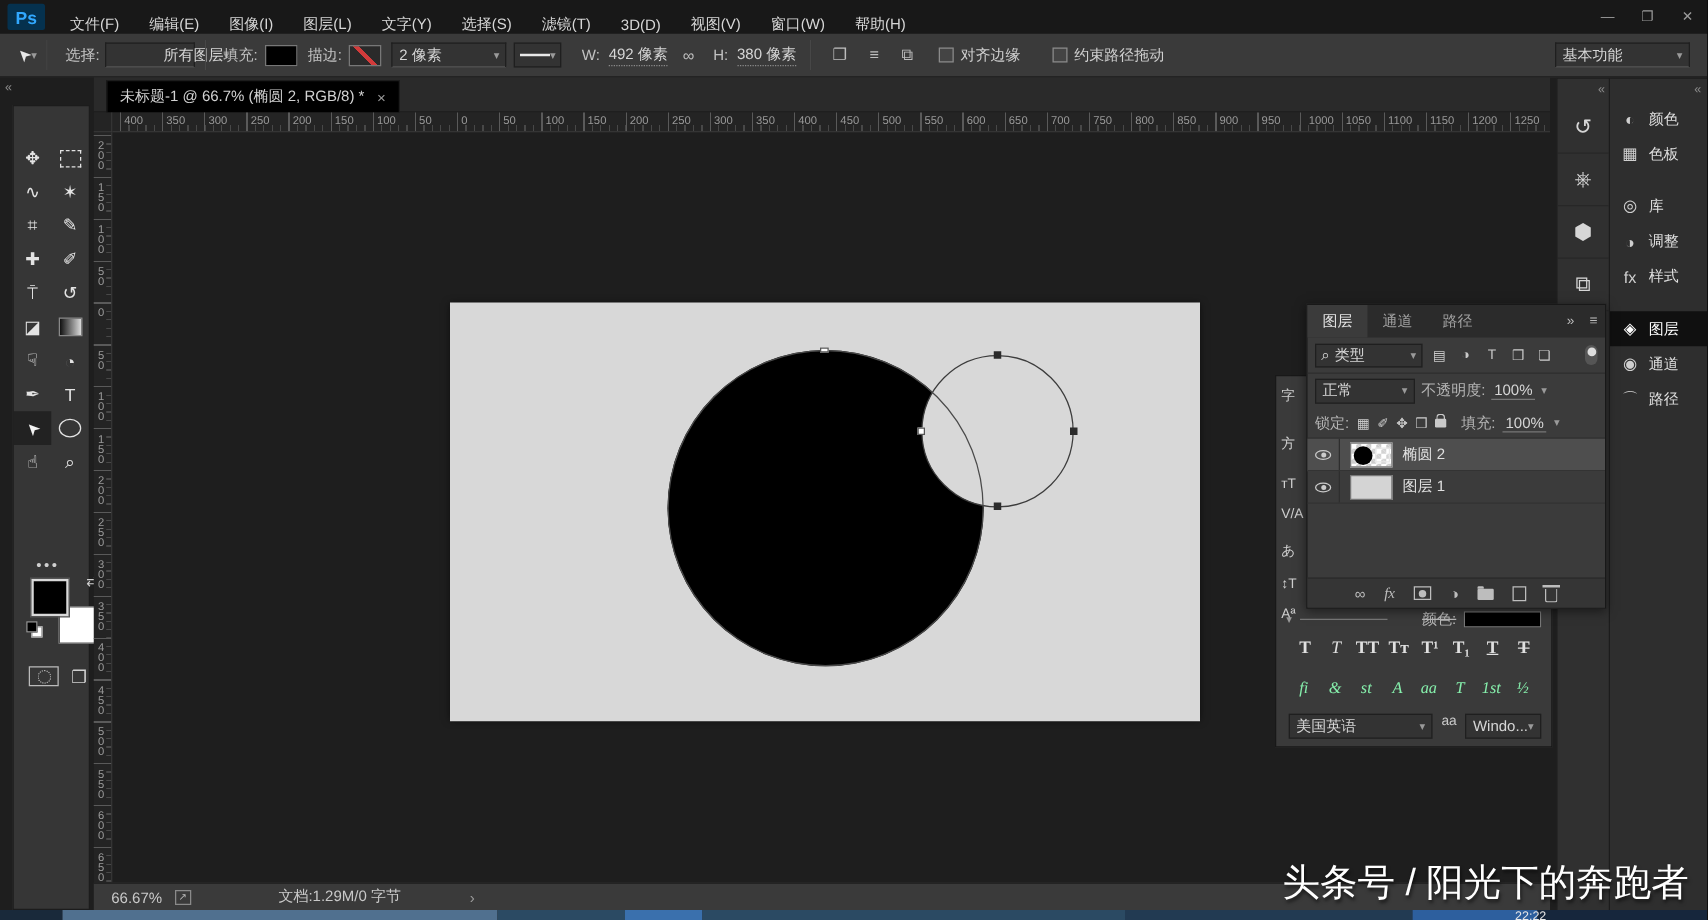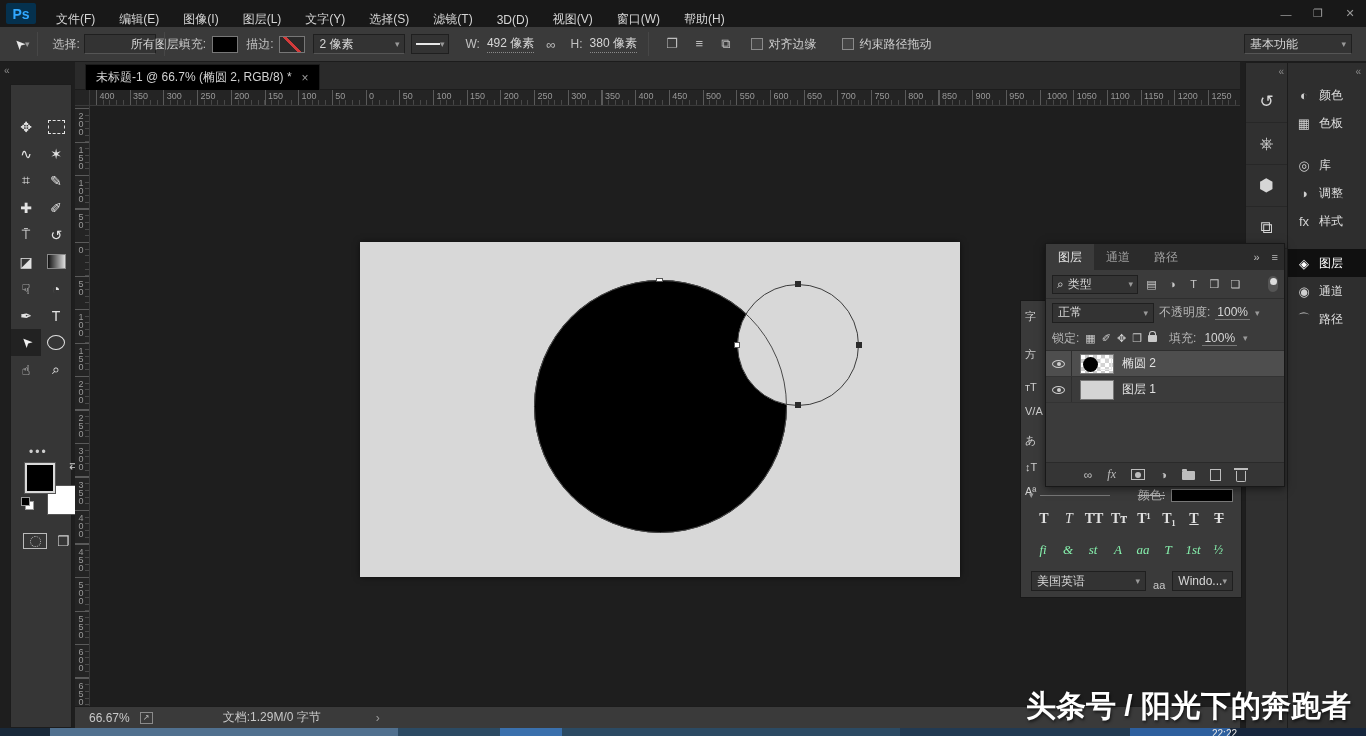--- a/index.html
+++ b/index.html
@@ -111,42 +111,42 @@
   .cp-base-line{width:70px;border-bottom:1px solid #777;margin:0 6px;}
   .cp-color-label{margin-left:auto;color:#b8b8b8;text-decoration:line-through;}
   .cp-color-swatch{width:62px;height:13px;background:#000;border:1px solid #777;margin-left:6px;}
   .cp-trow{position:absolute;left:12px;top:206px;right:8px;display:flex;gap:3px;}
   .tb{width:22px;height:24px;display:flex;align-items:center;justify-content:center;color:#e0e0e0;font-family:"Liberation Serif","DejaVu Serif",serif;font-size:14px;font-weight:bold;}
   .tb-i{font-style:italic;font-weight:normal;}
   .tb-u{text-decoration:underline;}
   .tb-s{text-decoration:line-through;}
   .cp-otrow{position:absolute;left:12px;top:238px;right:8px;display:flex;gap:5px;}
   .ot{width:20px;height:22px;display:flex;align-items:center;justify-content:center;color:#86efac;font-family:"Liberation Serif","DejaVu Serif",serif;font-style:italic;font-size:13px;}
-  .cp-langrow{position:absolute;left:10px;top:270px;right:8px;display:flex;align-items:flex-end;}
+  .cp-langrow{position:absolute;left:10px;top:270px;right:8px;display:flex;align-items:flex-start;}
   .cp-sel{background:#333;border:1px solid #1f1f1f;height:20px;display:flex;align-items:center;padding:0 5px;color:#d6d6d6;white-space:nowrap;}
   .cp-lang{width:118px;justify-content:space-between;}
   .cp-aa{margin:0 7px;color:#c9c9c9;font-size:11px;}
   .cp-dict{width:62px;justify-content:space-between;}
 
   
   .layers-panel{position:absolute;left:1045px;top:243px;width:240px;height:244px;background:#3b3b3b;border:1px solid #181818;box-shadow:0 2px 8px rgba(0,0,0,.5);z-index:5;display:flex;flex-direction:column;}
   .lp-tabs{height:26px;background:#2b2b2b;display:flex;align-items:stretch;}
   .lp-tab{padding:0 12px;display:flex;align-items:center;color:#9f9f9f;}
   .lp-tab.active{background:#3b3b3b;color:#e3e3e3;}
   .lp-tabs .spacer{flex:1;}
   .lp-hico{color:#bdbdbd;padding:0 6px;display:flex;align-items:center;font-size:11px;}
   .lp-filter{height:29px;display:flex;align-items:center;padding:0 6px;gap:6px;border-bottom:1px solid #2e2e2e;}
   .lp-search{background:#333;border:1px solid #1f1f1f;height:19px;display:flex;align-items:center;padding:0 4px;color:#d6d6d6;gap:4px;width:86px;}
   .lp-search .car{margin-left:auto;font-size:9px;color:#9a9a9a;}
   .lp-fico{color:#c9c9c9;font-size:11px;width:15px;text-align:center;}
   .toggle-pill{margin-left:auto;width:10px;height:16px;border-radius:5px;background:#555;position:relative;}
   .toggle-pill::after{content:'';position:absolute;left:1.5px;top:1.5px;width:7px;height:7px;border-radius:50%;background:#ddd;}
   .lp-blend{height:27px;display:flex;align-items:center;padding:0 6px;gap:5px;}
   .lp-sel{background:#333;border:1px solid #1f1f1f;height:20px;display:flex;align-items:center;padding:0 5px;color:#d6d6d6;}
-  .blend-sel{width:102px;justify-content:space-between;}
+  .blend-sel{width:80px;justify-content:space-between;}
   .lp-lbl{color:#b5b5b5;white-space:nowrap;}
   .lp-val{color:#d6d6d6;border-bottom:1px solid #777;padding:0 2px;}
   .lp-lock{height:25px;display:flex;align-items:center;padding:0 6px;gap:6px;border-bottom:1px solid #2e2e2e;}
   .lk{color:#c9c9c9;font-size:11px;}
   .lp-rows{flex:1;}
   .layer-row{height:26px;display:flex;align-items:center;border-bottom:1px solid #333;}
   .layer-row.sel{background:#4e4e4e;}
   .eye-cell{width:26px;align-self:stretch;display:flex;align-items:center;justify-content:center;border-right:1px solid #2e2e2e;}
   .eye{width:13px;height:8px;border:1px solid #ccc;border-radius:50%;position:relative;}
   .eye::after{content:'';position:absolute;left:3.5px;top:1.5px;width:4px;height:4px;background:#ccc;border-radius:50%;}
@@ -166,21 +166,21 @@
   .fico.fx{font-style:italic;font-family:"Liberation Serif","DejaVu Serif",serif;}
   .maskico{width:14px;height:11px;border:1px solid #bdbdbd;display:flex;align-items:center;justify-content:center;}
   .maskico::before{content:'';width:6px;height:6px;border-radius:50%;background:#bdbdbd;}
   .folderico{width:13px;height:9px;background:#bdbdbd;border-radius:1px;position:relative;margin-top:2px;}
   .folderico::before{content:'';position:absolute;width:5px;height:2px;background:#bdbdbd;top:-2px;left:0;border-radius:1px 1px 0 0;}
   .newico{width:11px;height:12px;border:1px solid #bdbdbd;}
   .trashico{width:10px;height:11px;border:1px solid #bdbdbd;border-top:none;border-radius:0 0 2px 2px;position:relative;margin-top:3px;}
   .trashico::before{content:'';position:absolute;top:-3px;left:-3px;right:-3px;height:2px;background:#bdbdbd;}
 
   
-  .watermark{position:absolute;left:1026px;top:686px;z-index:9;color:#fff;font-size:30px;font-weight:bold;white-space:nowrap;text-shadow:1px 2px 3px rgba(0,0,0,.6);}
+  .watermark{position:absolute;left:1026px;top:686px;z-index:9;color:#fff;font-size:30px;font-weight:normal;white-space:nowrap;text-shadow:1px 2px 3px rgba(0,0,0,.6);}
   .taskbar{position:absolute;left:0;top:728px;width:1366px;height:8px;display:flex;z-index:8;overflow:hidden;}
   .tb-seg{height:8px;}
   .tb-clock{position:absolute;left:1212px;top:0;color:#e8e8e8;font-size:10px;height:8px;overflow:hidden;}
   .car{font-size:9px;color:#9a9a9a;}
 </style>
 </head>
 <body>
 
 <div id="app">
 

